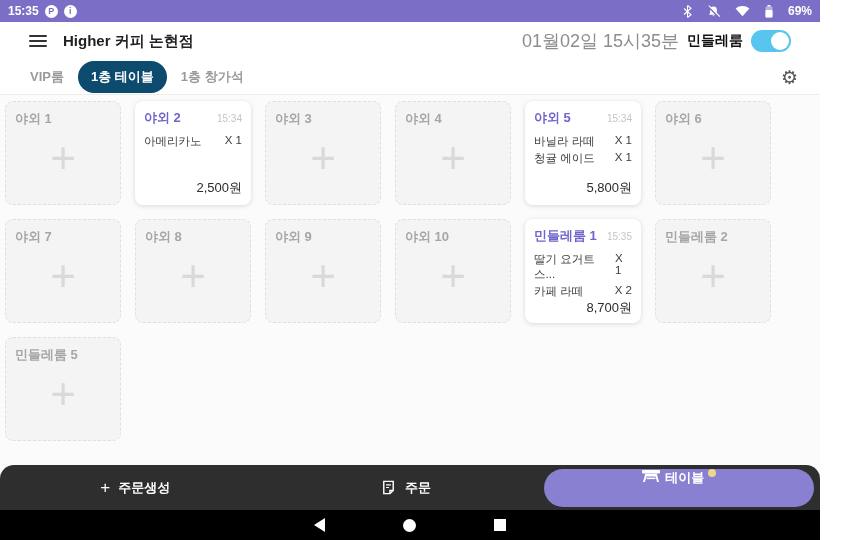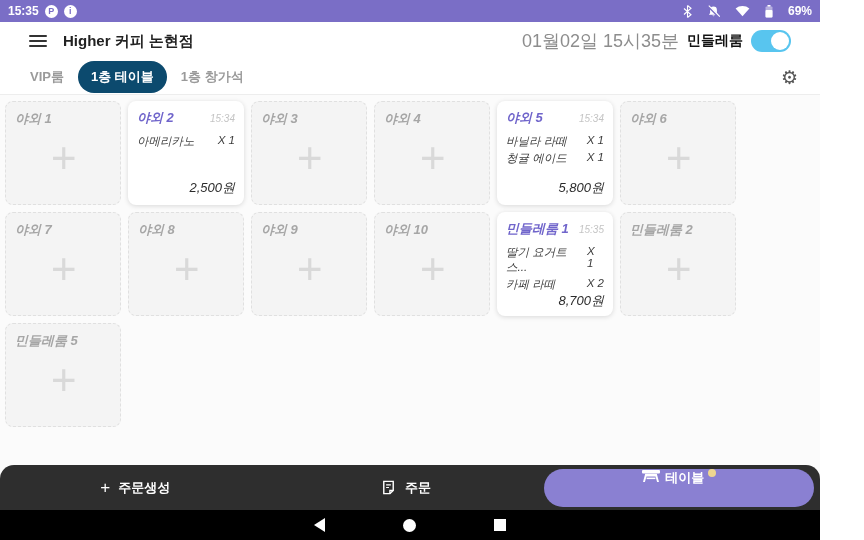--- a/index.html
+++ b/index.html
@@ -24,21 +24,21 @@
   .toggle{width:40px;height:22px;border-radius:11px;background:var(--toggle,#58c5ef);position:relative;cursor:pointer;}
   .toggle .knob{position:absolute;right:2px;top:2px;width:18px;height:18px;border-radius:50%;background:#fff;}
 
   
   .tab-bar{height:35px;background:#fff;display:flex;align-items:center;padding:0 22px;border-bottom:1px solid #ededed;gap:6px;flex:0 0 35px;box-sizing:border-box;}
   .tab{font-size:13px;font-weight:bold;color:#9a9a9a;padding:6px 8px;cursor:pointer;white-space:nowrap;}
   .tab.active{background:#0c4a6e;color:#fff;border-radius:17px;padding:7px 13px;}
   .gear{margin-left:auto;color:#555;font-size:19px;line-height:1;cursor:pointer;}
 
   
-  .grid{flex:1;padding:6px 5px;display:flex;flex-wrap:wrap;gap:7px;align-content:flex-start;box-sizing:border-box;font-style:italic;}
+  .grid{flex:1;padding:6px 5px;display:flex;flex-wrap:wrap;gap:14px;align-content:flex-start;box-sizing:border-box;}
   .card{width:116px;height:104px;border-radius:8px;box-sizing:border-box;display:flex;flex-direction:column;padding:8px 9px;cursor:pointer;}
   .card-empty{background:#f4f4f4;border:1px dashed #e0e0e0;}
   .card-empty .card-name{color:#a6a6a6;}
   .card-plus{flex:1;display:flex;align-items:center;justify-content:center;color:#d9d9d9;font-size:44px;font-weight:200;line-height:1;margin-top:-8px;}
   .card-occupied{background:#fff;box-shadow:0 1px 5px rgba(0,0,0,.14);}
   .card-head{display:flex;justify-content:space-between;align-items:baseline;}
   .card-name{font-size:13px;font-weight:bold;}
   .card-occupied .card-name{color:var(--accent,#7065cb);}
   .card-time{font-size:10px;color:#c4c4c4;}
   .card-items{margin-top:7px;display:flex;flex-direction:column;gap:2px;}

